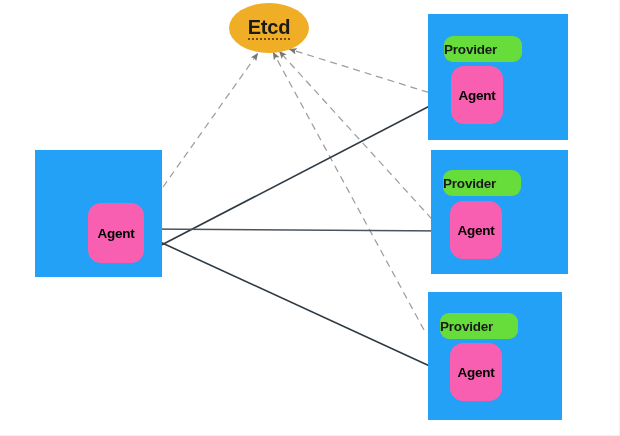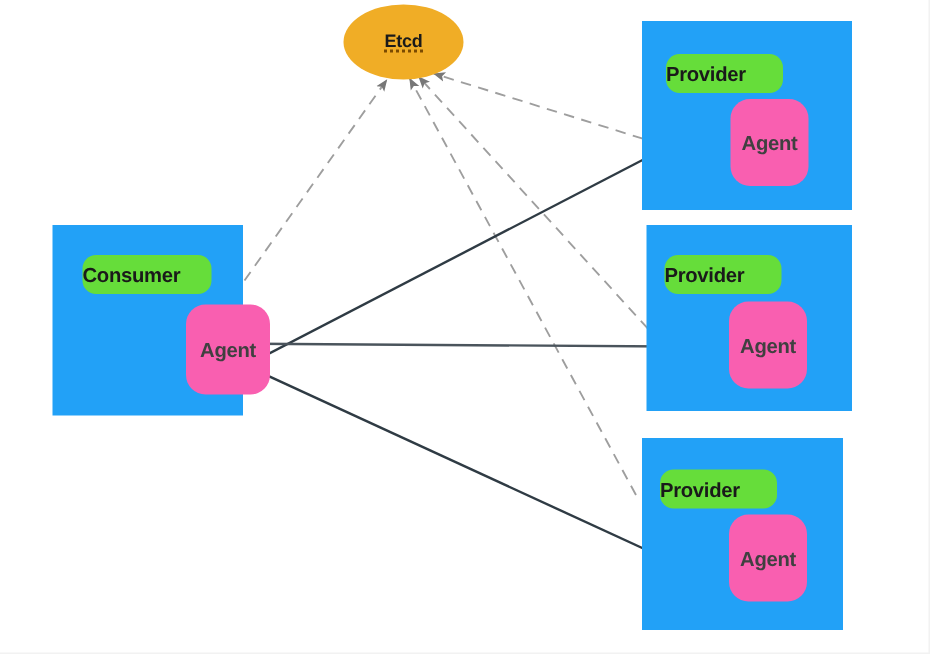--- a/index.html
+++ b/index.html
@@ -28,40 +28,39 @@
     font-weight:bold;
     font-size:13.5px;
     letter-spacing:-0.2px;
     white-space:nowrap;
   }
   .agent-chip{
     position:absolute;
     background:#f95fb0;
     border-radius:13px;
     display:flex;align-items:center;justify-content:center;
-    color:#404040;
+    color:#000000;
     font-weight:bold;
     font-size:13.5px;
     letter-spacing:-0.2px;
     white-space:nowrap;
     z-index:3;
-    margin-left:36px;
   }
   #etcd{
     position:absolute;
     left:229px;top:3px;width:80px;height:50px;
     background:#f0ad26;
     border-radius:50%;
     display:flex;align-items:center;justify-content:center;
     z-index:3;
   }
   #etcd-label{
     color:#1a1a1a;
     font-weight:bold;
-    font-size:12px;
+    font-size:20px;
     letter-spacing:-0.2px;
     border-bottom:2px dotted #7a4a00;
     line-height:1.05;
   }
 </style>
 </head>
 <body>
 
 <div id="canvas">
 
@@ -97,23 +96,20 @@
       <path d="M504,231 C532,231 527,207 508,196" marker-end="url(#ah-dark)" marker-start="url(#ah-dark-start)"></path>
       <path d="M504,374 C532,374 527,350 508,339" marker-end="url(#ah-dark)" marker-start="url(#ah-dark-start)"></path>
     </g>
   </svg>
 
   <div id="etcd">
     <span id="etcd-label">Etcd</span>
   </div>
 
   <div class="node-box" style="left:35px;top:150px;width:127px;height:127px;"></div>
-  <div class="role-chip" style="left:55px;top:170px;width:86px;height:26px;">
-    <span>Consumer</span>
-  </div>
   <div class="agent-chip" style="left:88px;top:203px;width:56px;height:60px;">
     <span>Agent</span>
   </div>
 
   <div class="node-box" style="left:428px;top:14px;width:140px;height:126px;"></div>
   <div class="role-chip" style="left:444px;top:36px;width:78px;height:26px;">
     <span>Provider</span>
   </div>
   <div class="agent-chip" style="left:451px;top:66px;width:52px;height:58px;">
     <span>Agent</span>

